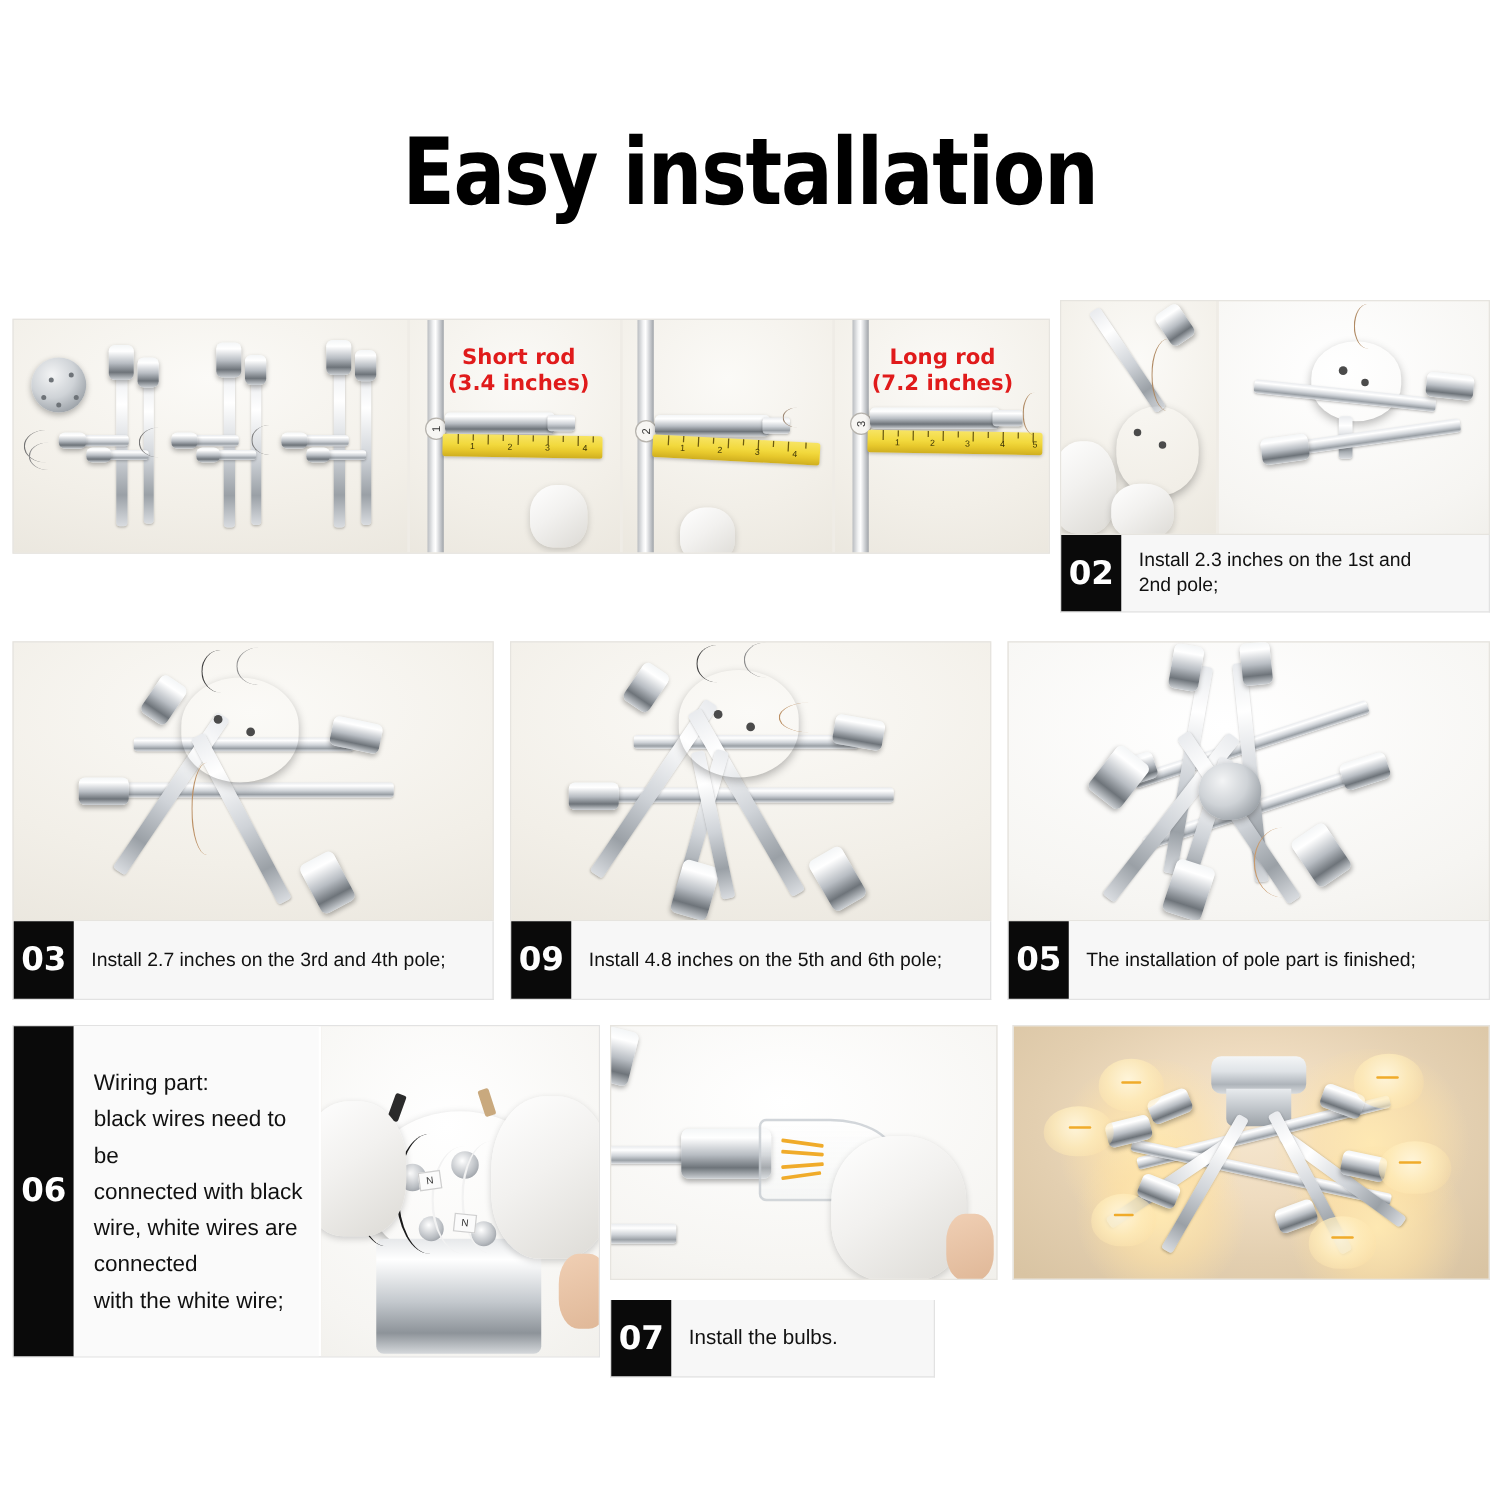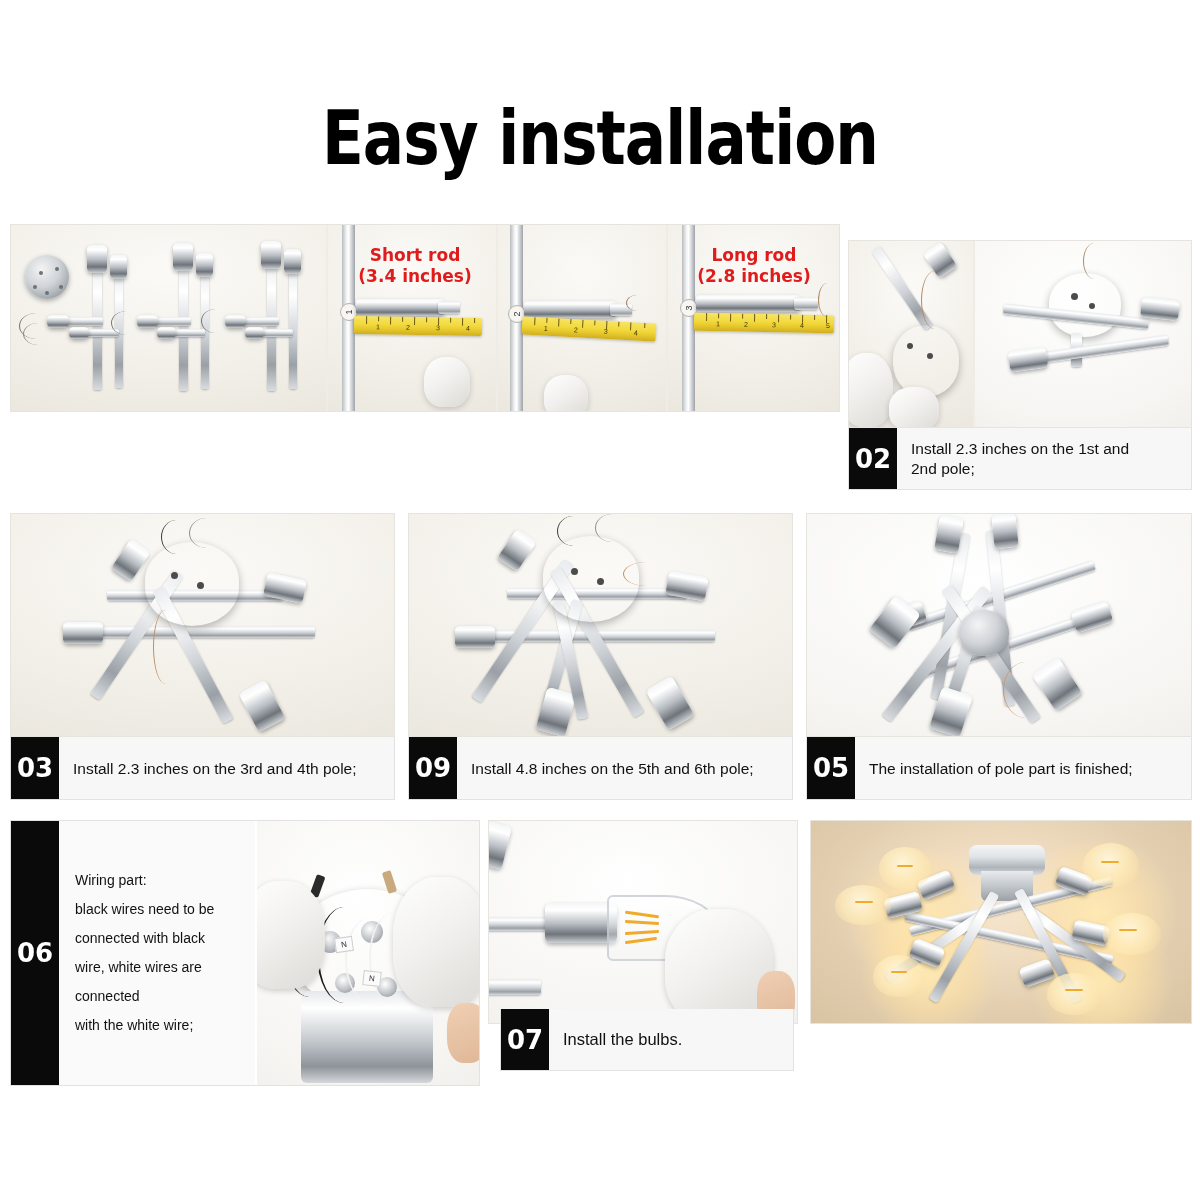--- a/index.html
+++ b/index.html
@@ -87,21 +87,21 @@
     font-size:9px;display:flex;align-items:center;justify-content:center;
     transform:rotate(-90deg);}
 </style>
 </head>
 <body>
 
 <div class="page">
 
   <div class="title">Easy installation</div>
 
-  <div class="panel" style="left:10px;top:224px;width:830px;height:179px;">
+  <div class="panel" style="left:10px;top:255px;width:830px;height:179px;">
 
     <div class="photo" style="position:absolute;left:0;top:0;width:830px;height:188px;border:1px solid #e6e4df;box-sizing:border-box;">
 
       <div style="position:absolute;left:0;top:0;width:315px;height:186px;overflow:hidden;">
         <div class="bg-cream"></div>
         <div class="disc" style="left:14px;top:30px;width:44px;height:44px;"></div>
         <div style="position:absolute;left:28px;top:46px;width:4px;height:4px;border-radius:50%;background:#6e7378;"></div>
         <div style="position:absolute;left:44px;top:42px;width:4px;height:4px;border-radius:50%;background:#6e7378;"></div>
         <div style="position:absolute;left:22px;top:60px;width:4px;height:4px;border-radius:50%;background:#6e7378;"></div>
         <div style="position:absolute;left:48px;top:60px;width:4px;height:4px;border-radius:50%;background:#6e7378;"></div>
@@ -211,21 +211,21 @@
           <div class="tick" style="left:120px;height:5px;"></div>
           <div class="tick" style="left:132px;height:8px;"></div>
           <span style="position:absolute;left:22px;top:7px;font-size:7px;color:#3a3205;">1</span>
           <span style="position:absolute;left:50px;top:7px;font-size:7px;color:#3a3205;">2</span>
           <span style="position:absolute;left:78px;top:7px;font-size:7px;color:#3a3205;">3</span>
           <span style="position:absolute;left:106px;top:7px;font-size:7px;color:#3a3205;">4</span>
           <span style="position:absolute;left:132px;top:7px;font-size:7px;color:#3a3205;">5</span>
         </div>
         <div class="wire" style="left:150px;top:58px;width:18px;height:34px;border-color:#b08a63;"></div>
         <div class="redlabel" style="left:10px;top:20px;width:152px;white-space:pre-line;">Long rod
-(2.8  inches)</div>
+(7.2  inches)</div>
       </div>
     </div>
 
   </div>
 
   <div class="panel" style="left:848px;top:240px;width:344px;height:250px;">
 
     <div class="photo" style="position:absolute;left:0;top:0;width:344px;height:188px;border:1px solid #e6e4df;box-sizing:border-box;overflow:hidden;">
 
       <div style="position:absolute;left:0;top:0;width:124px;height:186px;overflow:hidden;">
@@ -274,21 +274,21 @@
       <div class="socket" style="left:236px;top:170px;width:30px;height:44px;transform:rotate(-28deg);"></div>
       <div class="dome" style="left:134px;top:28px;width:94px;height:84px;"></div>
       <div style="position:absolute;left:160px;top:58px;width:7px;height:7px;border-radius:50%;background:#4b4b4b;"></div>
       <div style="position:absolute;left:186px;top:68px;width:7px;height:7px;border-radius:50%;background:#4b4b4b;"></div>
       <div class="wire" style="left:150px;top:6px;width:30px;height:34px;border-color:#3a3a3a;"></div>
       <div class="wire" style="left:178px;top:4px;width:34px;height:30px;border-color:#8d8d8d;"></div>
       <div class="wire" style="left:142px;top:96px;width:24px;height:74px;border-color:#bb8f63;"></div>
     </div>
     <div class="capbar" style="position:absolute;left:0;top:224px;width:385px;height:63px;">
       <div class="badge" style="width:48px;">03</div>
-      <div class="captext" style="font-size:15.5px;">Install 2.3 inches on the 3rd and 4th pole;</div>
+      <div class="captext" style="font-size:15.5px;">Install 2.7 inches on the 3rd and 4th pole;</div>
     </div>
   </div>
 
   <div class="panel" style="left:408px;top:513px;width:385px;height:287px;">
     <div class="photo" style="position:absolute;left:0;top:0;width:385px;height:224px;border:1px solid #e6e4df;box-sizing:border-box;overflow:hidden;">
       <div class="bg-cream"></div>
       <div class="rod" style="left:70px;top:116px;width:236px;height:12px;"></div>
       <div class="socket" style="left:46px;top:112px;width:40px;height:22px;"></div>
       <div class="rod" style="left:98px;top:74px;width:180px;height:11px;"></div>
       <div class="socket" style="left:258px;top:60px;width:40px;height:24px;transform:rotate(10deg);"></div>
@@ -336,21 +336,21 @@
       <div class="badge" style="width:48px;">05</div>
       <div class="captext" style="font-size:15.5px;">The installation of pole part is finished;</div>
     </div>
   </div>
 
   <div class="panel" style="left:10px;top:820px;width:470px;height:266px;border:1px solid #e2e2e2;box-sizing:border-box;">
     <div class="badge" style="position:absolute;left:0;top:0;width:48px;height:264px;">06</div>
 
     <div style="position:absolute;left:48px;top:0;width:196px;height:264px;background:#fafafa;
                 display:flex;align-items:center;padding:0 10px 0 16px;box-sizing:border-box;
-                font-size:14px;line-height:29px;color:#111;white-space:pre-line;">Wiring part:
+                font-size:18px;line-height:29px;color:#111;white-space:pre-line;">Wiring part:
 black wires need to be
 connected with black
 wire, white wires are
 connected
 with the white wire;</div>
 
     <div class="photo" style="position:absolute;left:246px;top:0;width:222px;height:264px;overflow:hidden;">
       <div class="bg-white"></div>
       <div class="dome" style="left:36px;top:68px;width:150px;height:120px;border-radius:50% 50% 46% 46%;"></div>
       <div style="position:absolute;left:44px;top:170px;width:132px;height:92px;border-radius:6px;
@@ -395,21 +395,21 @@
                   background:linear-gradient(180deg,rgba(255,255,255,.55),rgba(238,241,243,.3));"></div>
       <div class="filament" style="left:136px;top:92px;width:34px;height:3px;transform:rotate(8deg);"></div>
       <div class="filament" style="left:136px;top:100px;width:34px;height:3px;transform:rotate(4deg);"></div>
       <div class="filament" style="left:136px;top:110px;width:34px;height:3px;transform:rotate(-4deg);"></div>
       <div class="filament" style="left:136px;top:118px;width:32px;height:3px;transform:rotate(-8deg);"></div>
       <div class="rod" style="left:-10px;top:158px;width:62px;height:16px;"></div>
       <div class="glove" style="left:176px;top:88px;width:108px;height:116px;"></div>
       <div style="position:absolute;left:268px;top:150px;width:38px;height:54px;border-radius:40%;
                   background:linear-gradient(160deg,#f0cfb4 0%,#dfb797 100%);"></div>
     </div>
-    <div class="capbar" style="position:absolute;left:0;top:189px;width:294px;height:62px;margin-left:12px;">
+    <div class="capbar" style="position:absolute;left:0;top:220px;width:260px;height:62px;">
       <div class="badge" style="width:48px;">07</div>
       <div class="captext">Install the bulbs.</div>
     </div>
   </div>
 
   <div class="panel" style="left:810px;top:820px;width:382px;height:266px;">
     <div class="photo" style="position:absolute;left:0;top:0;width:382px;height:204px;border:1px solid #e6e4df;box-sizing:border-box;overflow:hidden;">
       <div style="position:absolute;inset:0;background:
             radial-gradient(ellipse 70% 80% at 50% 40%, #f6e7cf 0%, #efdcc0 35%, #e3cfb0 65%, #d9c4a3 100%);"></div>
 

